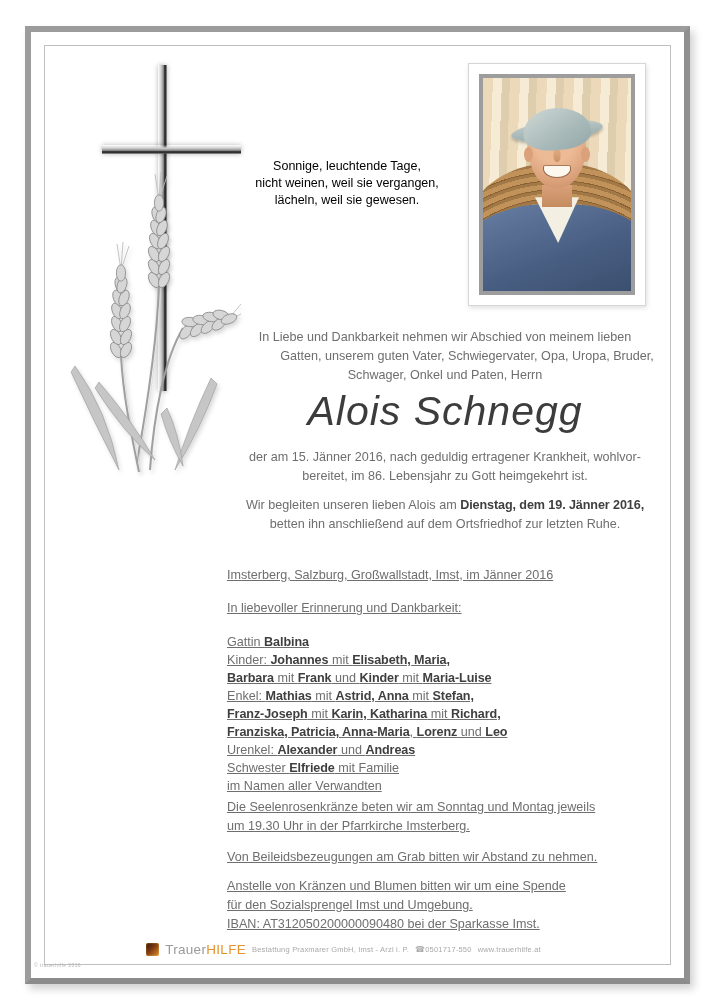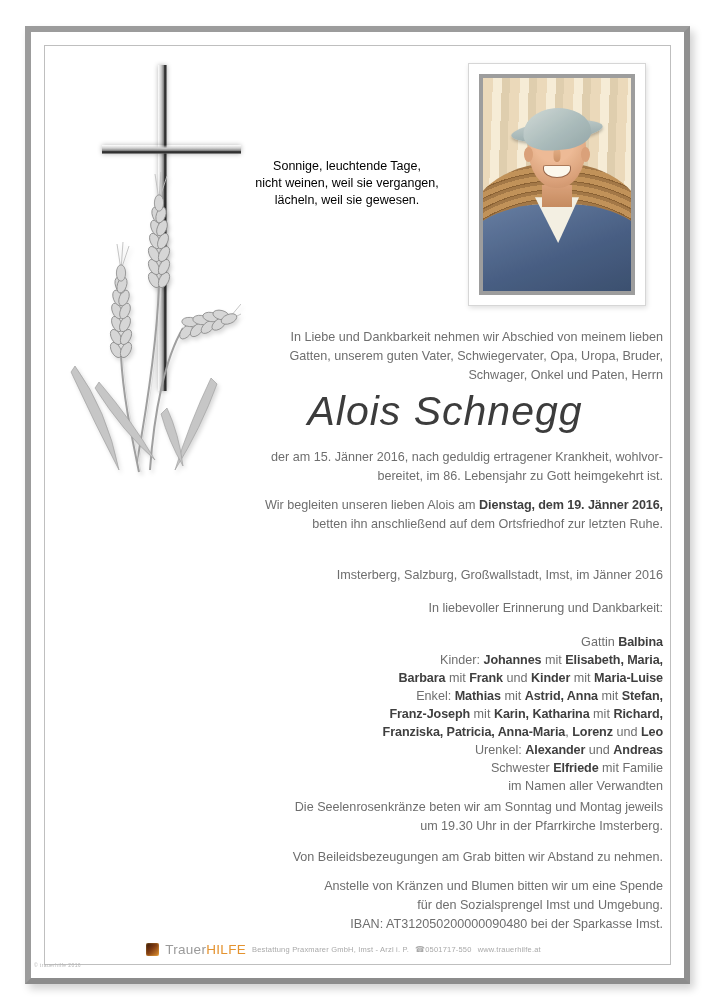--- a/index.html
+++ b/index.html
@@ -59,22 +59,22 @@
   .hat-crown{position:absolute;left:50%;top:-9%;width:68px;height:42px;transform:translateX(-50%) rotate(-5deg);
     background:linear-gradient(150deg,#ccd8da 0%,#a3b8bd 55%,#8aa1a8 100%);
     border-radius:48% 52% 42% 42%/60% 60% 38% 38%;}
   .hat-brim{position:absolute;left:50%;top:9%;width:92px;height:20px;transform:translateX(-50%) rotate(-6deg);
     background:linear-gradient(#b9c9cc,#8ea5ac);border-radius:50%;box-shadow:0 2px 3px rgba(60,60,60,0.35);}
   .photo-tint{position:absolute;inset:0;background:rgba(242,222,180,0.10);}
 
   
   .blk{position:absolute;left:196px;width:436px;color:#6e6e6e;font-size:12.6px;line-height:19px;}
   .tline{white-space:nowrap;overflow:visible;}
-  .just .tline{text-align:right;}
-  .center .tline{text-align:right;}
+  .just .tline{text-align:center;}
+  .center .tline{text-align:left;text-decoration:underline;}
   .b{font-weight:bold;color:#3f3f3f;letter-spacing:-0.1px;}
   .intro{top:296px;}
   .deceased-name{position:absolute;left:196px;top:356px;width:436px;text-align:center;
     font-family:"Liberation Sans",sans-serif;font-style:italic;font-size:41px;color:#3c3c3c;letter-spacing:1px;}
   .passing{top:416px;}
   .funeral{top:464px;}
   .places{top:534px;}
   .remembrance{top:567px;}
   .family{top:601px;line-height:18px;}
   .prayer{top:766px;}

